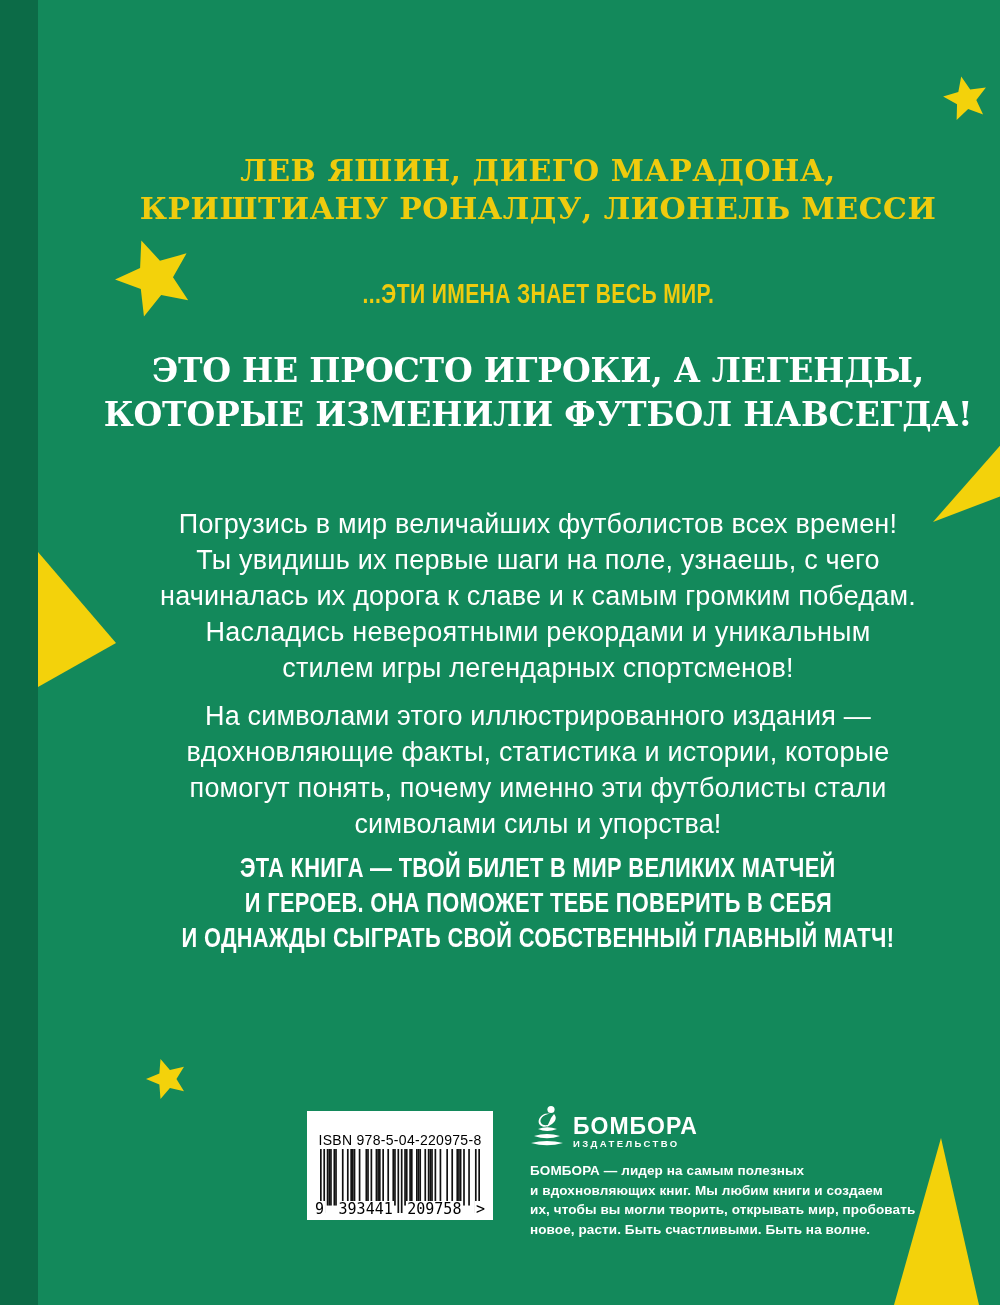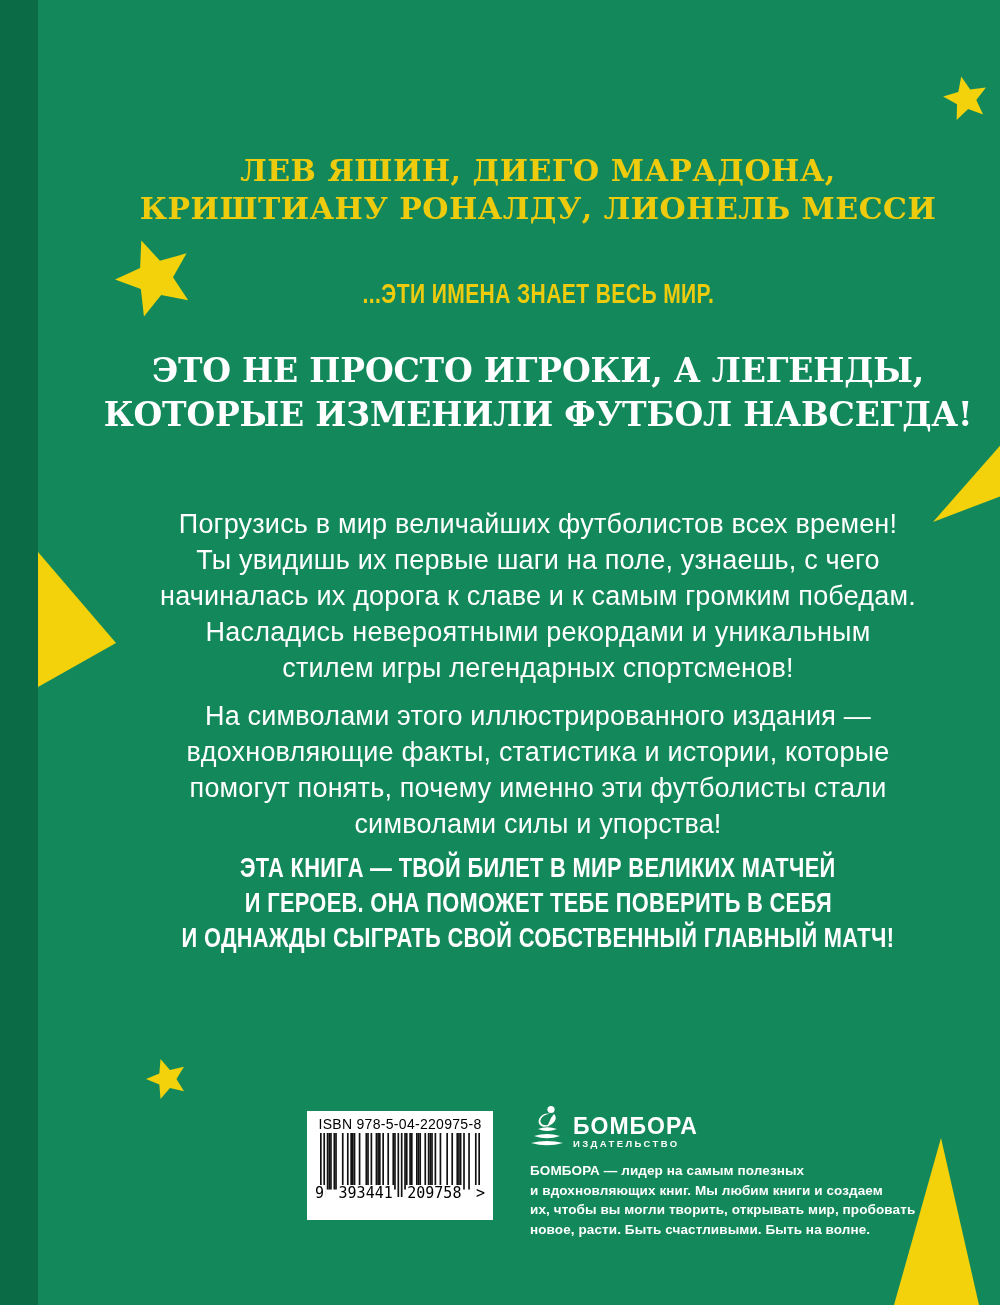--- a/index.html
+++ b/index.html
@@ -53,21 +53,21 @@
   .cta{top:852px;color:var(--white,#fff);line-height:31px;}
   .cta .cond{font-size:28px;letter-spacing:.4px;}
 
   
   .isbn-box{
     position:absolute;left:269px;top:1111px;
     width:186px;height:109px;
     background:#fff;
     text-align:center;
     box-sizing:border-box;
-    padding-top:5px;
+    padding-top:21px;
   }
   .isbn-label{
     font-size:14px;color:#000;letter-spacing:.3px;
     line-height:16px;
   }
   .barcode-svg{display:block;margin:1px auto 0;fill:#111;}
   .barcode-digits{
     display:flex;justify-content:space-between;
     width:172px;margin:-12px auto 0;
     font-family:"DejaVu Sans Mono",monospace;

